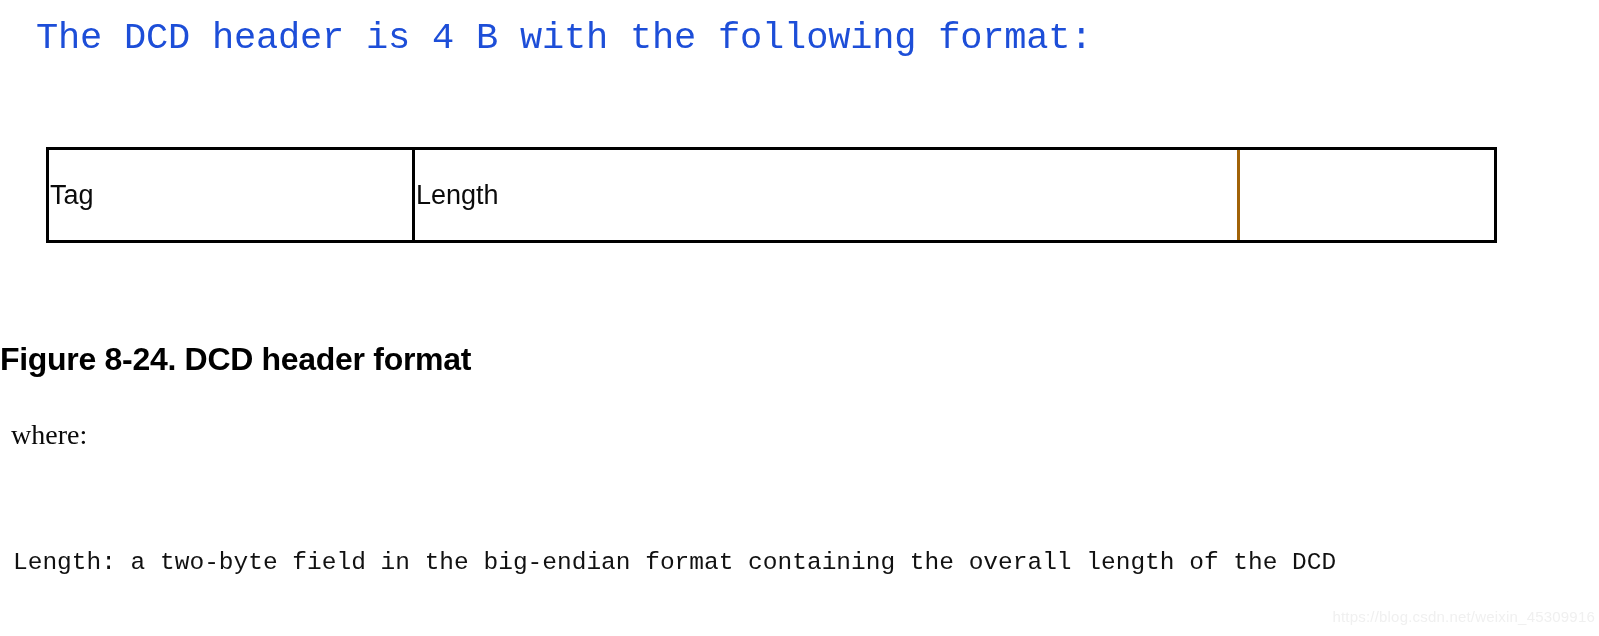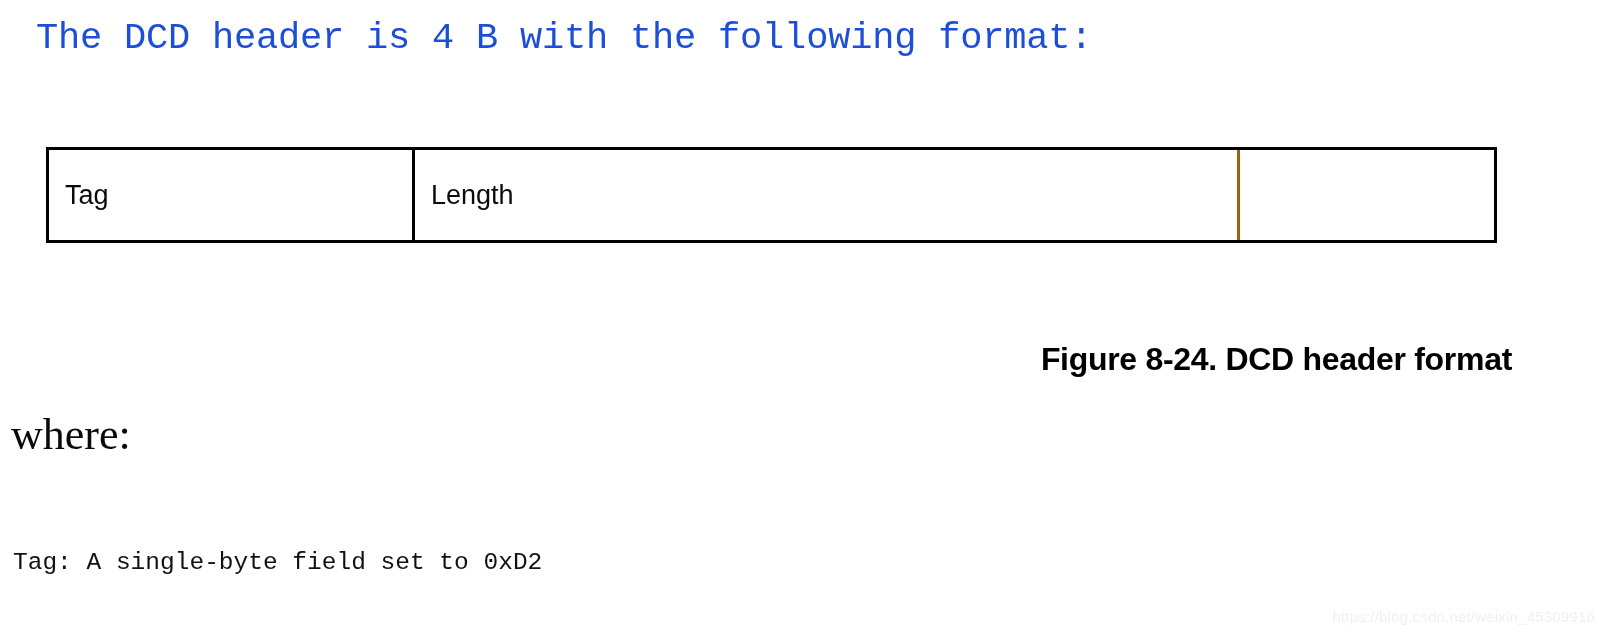--- a/index.html
+++ b/index.html
@@ -39,21 +39,21 @@
     height: 96px;
     display: flex;
     box-sizing: border-box;
     border: 3px solid #000000;
     background: #ffffff;
   }
   .field-cell {
     box-sizing: border-box;
     display: flex;
     align-items: center;
-    padding-left: 16px;
+    padding-left: 1px;
     font-family: "Liberation Sans", sans-serif;
     font-size: 27px;
     line-height: 30px;
     color: #0b0b0b;
     background: #ffffff;
     overflow: hidden;
     white-space: nowrap;
   }
   #field-cell-tag {
     width: 366px;
@@ -66,37 +66,37 @@
   #field-cell-version {
     flex: 1 1 auto;
   }
 
   
   #figure-caption {
     position: absolute;
     left: 0;
     top: 340px;
     width: 1512px;
-    text-align: right;
+    text-align: left;
     font-family: "Liberation Sans", sans-serif;
     font-weight: bold;
     font-size: 32px;
     line-height: 38px;
     letter-spacing: -0.3px;
     color: #000000;
     white-space: nowrap;
   }
 
   
   #where-label {
     position: absolute;
     left: 11px;
     top: 413px;
     font-family: "Liberation Serif", serif;
-    font-size: 44px;
+    font-size: 28px;
     line-height: 44px;
     color: #0a0a0a;
     white-space: nowrap;
   }
 
   
   #field-definitions {
     position: absolute;
     left: 13px;
     top: 492px;
@@ -136,19 +136,18 @@
   <div class="field-cell" id="field-cell-length">
     <span>Length</span>
   </div>
 </div>
 
 <div id="figure-caption">Figure 8-24. DCD header format</div>
 
 <div id="where-label">where:</div>
 
 <div id="field-definitions">
-  <div class="definition-line">Tag: A single-byte field set to 0xD2</div>
   <div class="definition-line">Length: a two-byte field in the big-endian format containing the overall length of the DCD</div>
   
   
 </div>
 
 <div id="watermark">https://blog.csdn.net/weixin_45309916</div>
 
 </body></html>

